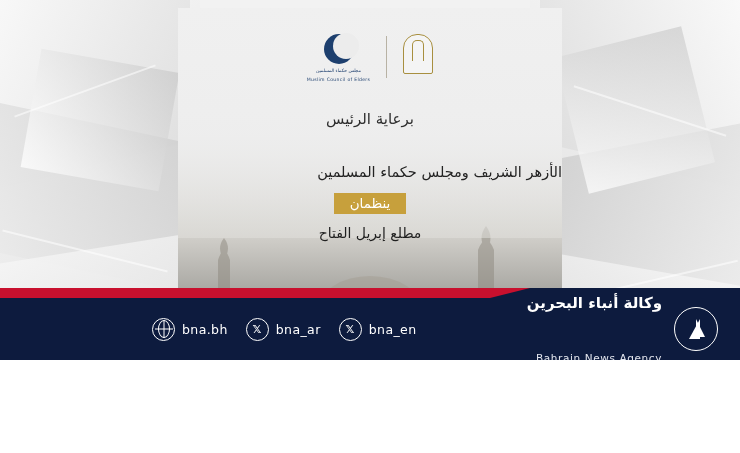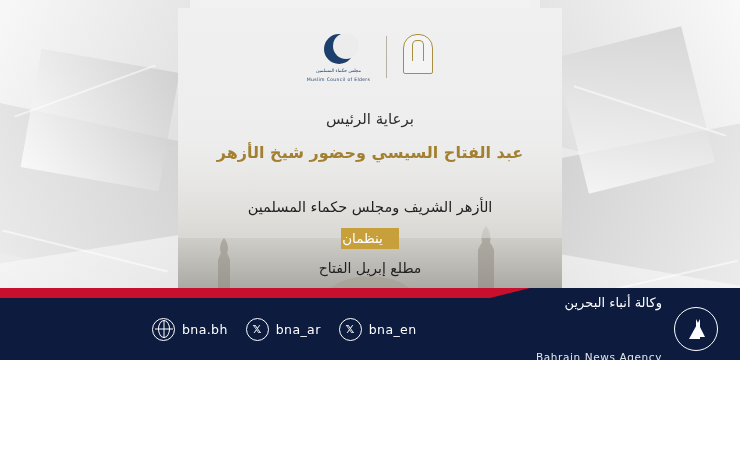--- a/index.html
+++ b/index.html
@@ -221,31 +221,32 @@
     font-weight: bold;
     color: #a2802f;
     letter-spacing: 1.6px;
     margin-top: 10px;
   }
   .l-org {
     font-size: 14.5px;
     color: #222222;
     letter-spacing: 1.2px;
     margin-top: 30px;
+    text-align: right;
   }
   .l-verb-wrap {
     margin-top: 9px;
   }
   .l-verb {
     display: inline-block;
     background: #c7a03c;
     color: #ffffff;
     font-size: 13.5px;
     letter-spacing: 2px;
-    padding: 2px 16px 3px 1px;
+    padding: 2px 16px 3px 16px;
   }
   .l-conf {
     font-size: 14px;
     color: #1f1f1f;
     letter-spacing: 1px;
     margin-top: 11px;
   }
   .l-date {
     font-size: 14px;
     color: #1f1f1f;
@@ -351,22 +352,22 @@
     display: flex;
     align-items: center;
     gap: 12px;
     color: #ffffff;
   }
   .brand-text {
     text-align: right;
     line-height: 1.35;
   }
   .brand-ar {
-    font-size: 13px;
-    font-weight: normal;
+    font-size: 15px;
+    font-weight: bold;
     letter-spacing: 0.5px;
   }
   .brand-en {
     font-size: 10.5px;
     letter-spacing: 0.6px;
     color: #e3e6ee;
     margin-top: 38px;
   }
   .brand-emblem {
     width: 42px;
@@ -445,21 +446,20 @@
         <div class="logo-caption-en">Muslim Council of Elders</div>
       </div>
       <div class="logo-divider"></div>
       <div class="logo-azhar">
         <div class="mark"></div>
       </div>
     </div>
 
     <div class="poster-text">
       <div class="line l-patron">برعاية الرئيس</div>
-      <div class="line l-president">عبد الفتاح السيسي وحضور شيخ الأزهر</div>
       <div class="line l-org">الأزهر الشريف ومجلس حكماء المسلمين</div>
       <div class="l-verb-wrap">
         <span class="l-verb">ينظمان</span>
       </div>
       <div class="line l-date">مطلع إبريل الفتاح</div>
     </div>
   </div>
 
   <div class="bar">
     <div class="bar-red"></div>

